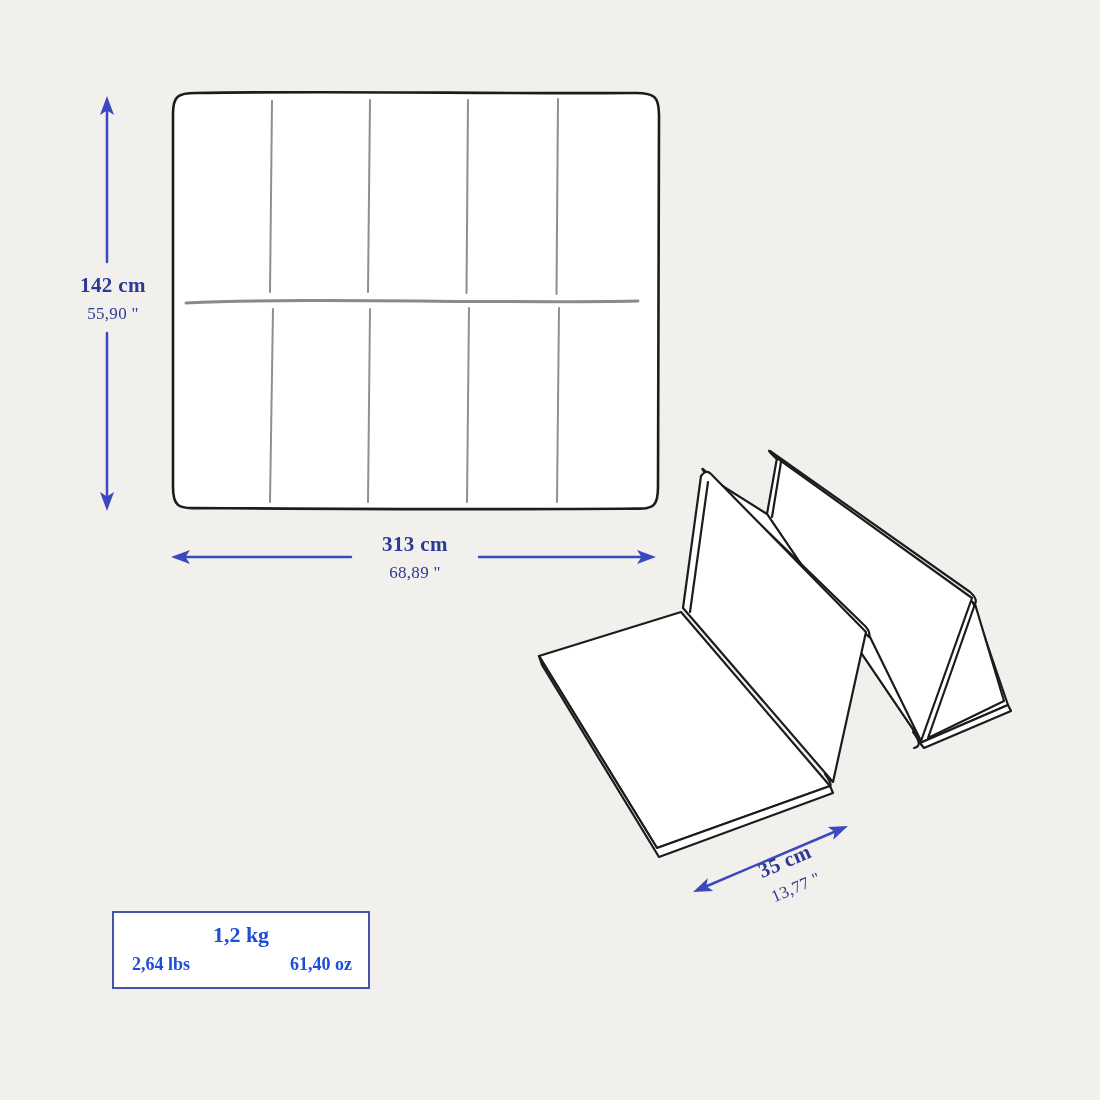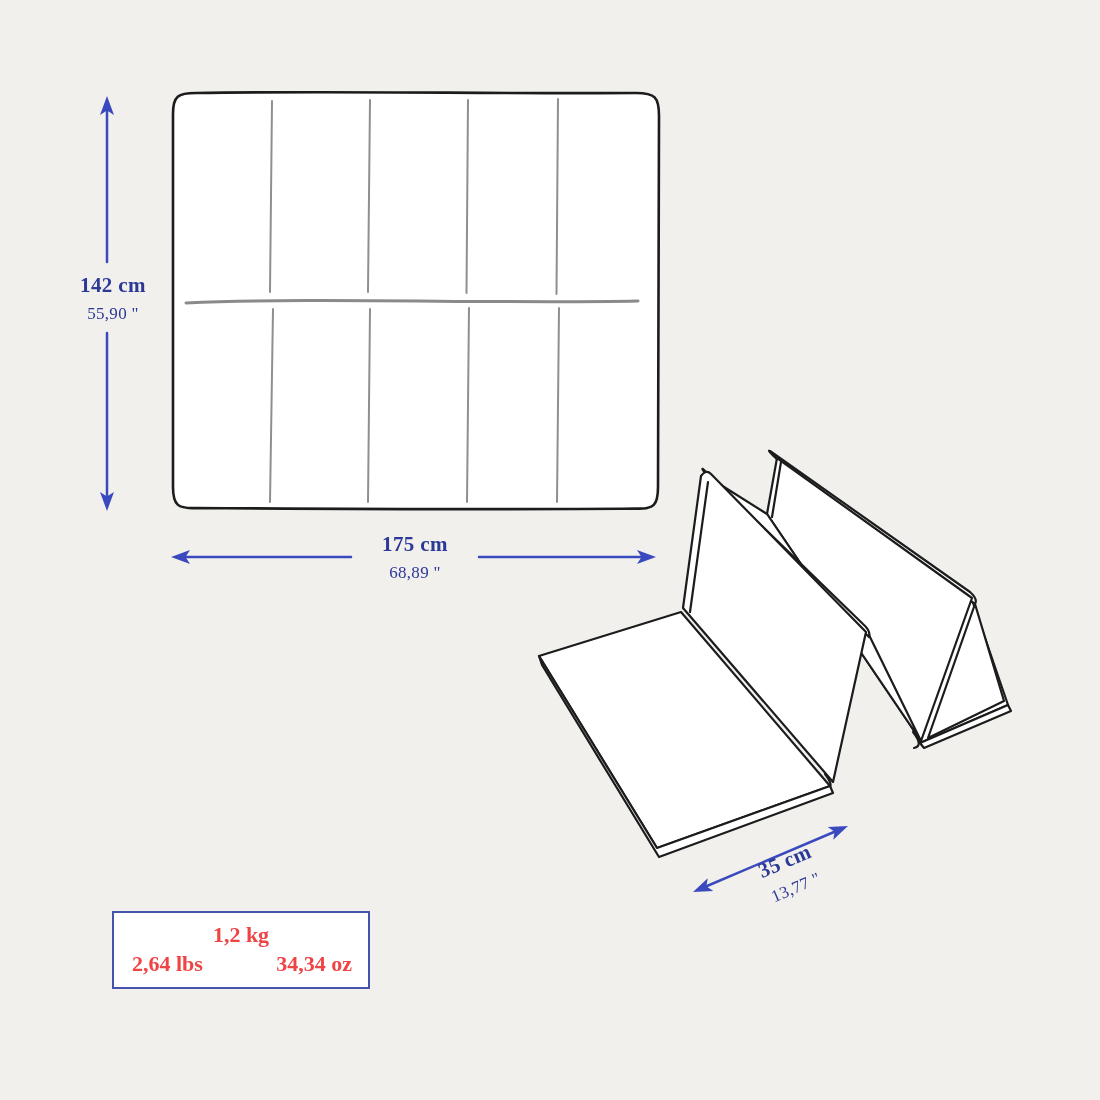--- a/index.html
+++ b/index.html
@@ -81,34 +81,34 @@
   }
   .weight-box {
     position: absolute;
     left: 112px;
     top: 911px;
     width: 258px;
     height: 78px;
     box-sizing: border-box;
     background: #ffffff;
     border: 2px solid #4553ad;
-    color: #ef4444;
+    color: #1d4ed8;
     font-weight: bold;
   }
   .weight-kg {
     margin-top: 9px;
     text-align: center;
     font-size: 22px;
     line-height: 26px;
   }
   .weight-row {
     display: flex;
     justify-content: space-between;
     padding: 3px 16px 0 18px;
-    font-size: 22px;
+    font-size: 18px;
     line-height: 26px;
   }
 </style>
 </head>
 <body>
 
 <div class="canvas">
 
   <svg class="diagram" width="1100" height="1100" viewBox="0 0 1100 1100">
 
@@ -184,30 +184,30 @@
       <polygon class="arrow-head" points="0,0 -19,-7 -14.5,0 -19,7" transform="translate(848,826) rotate(-23)"></polygon>
     </g>
   </svg>
 
   <div class="dim-label" style="left:36px; top:272px; width:154px;">
     <div class="dim-metric">142 cm</div>
     <div class="dim-imperial">55,90 "</div>
   </div>
 
   <div class="dim-label" style="left:338px; top:531px; width:154px;">
-    <div class="dim-metric">175 cm</div>
+    <div class="dim-metric">313 cm</div>
     <div class="dim-imperial">68,89 "</div>
   </div>
 
   <div class="dim-label depth-label" style="left:713px; top:847px; width:154px;">
     <div class="dim-metric">35 cm</div>
     <div class="dim-imperial">13,77 "</div>
   </div>
 
   <div class="weight-box">
     <div class="weight-kg">1,2 kg</div>
     <div class="weight-row">
       <span>2,64 lbs</span>
-      <span>34,34 oz</span>
+      <span>61,40 oz</span>
     </div>
   </div>
 
 </div>
 
 </body></html>

